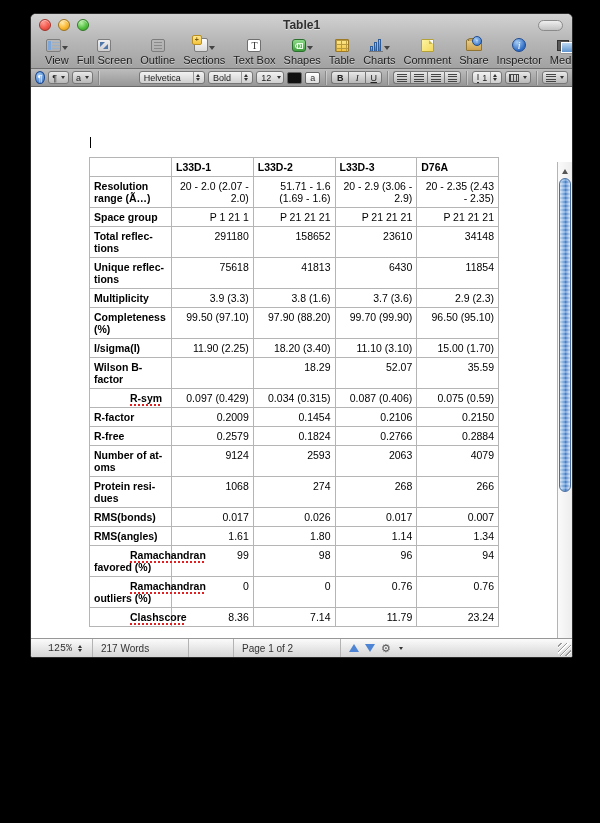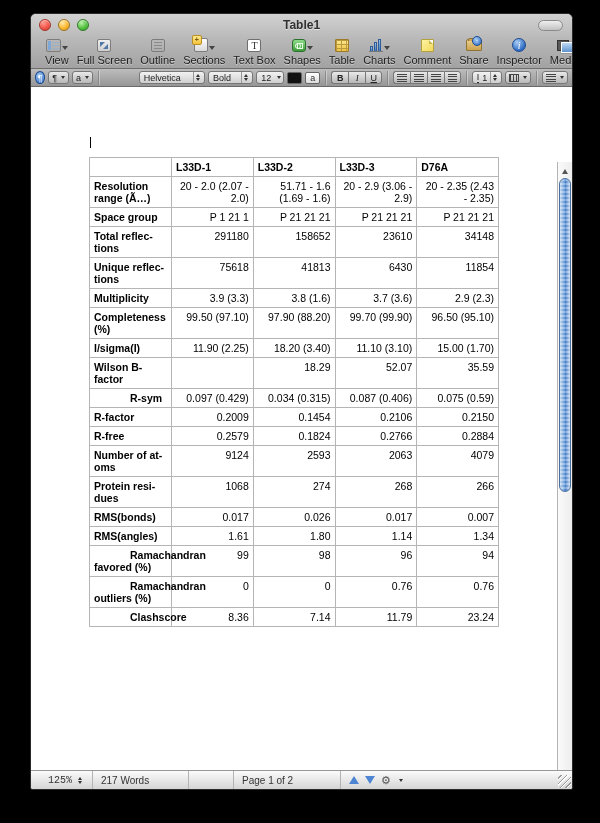--- a/index.html
+++ b/index.html
@@ -1,18 +1,18 @@
 <!DOCTYPE html>
 <html><head>
 <meta charset="utf-8">
 <style>
   * { margin:0; padding:0; box-sizing:border-box; }
   html,body { width:600px; height:823px; background:#000; font-family:"Liberation Sans",sans-serif; overflow:hidden; }
 
-  .window { position:absolute; left:30px; top:13px; width:543px; height:777px;
+  .window { position:absolute; left:30px; top:13px; width:543px; height:645px;
             border-radius:6px 6px 3px 3px; background:#fff; box-shadow:0 12px 34px rgba(0,0,0,.65);
             overflow:hidden; border:1px solid #2a2a2a; }
 
   
   .chrome { position:absolute; left:0; top:0; width:100%; height:55px;
             background:linear-gradient(#d2d2d2,#b9b9b9 45%,#a2a2a2); border-bottom:1px solid #6e6e6e; }
   .titlebar { position:relative; height:22px; }
   .title { position:absolute; left:0; right:0; top:4px; text-align:center; font-size:12px; font-weight:bold;
            color:#303030; text-shadow:0 1px 0 rgba(255,255,255,.55); }
   .lights { position:absolute; left:8px; top:5px; display:flex; gap:7px; }
@@ -93,21 +93,21 @@
   .content { position:absolute; left:58px; top:49px; width:411px; color:#000; }
   .doc-title { font-size:11px; font-weight:bold; letter-spacing:.1px; }
   .caret { display:inline-block; width:1px; height:11px; background:#000; vertical-align:-1px; margin-left:1px; }
 
   table.stats { border-collapse:collapse; margin-top:8px; width:409px; table-layout:fixed; font-size:10.5px; }
   table.stats td, table.stats th { border:1px solid #b5b5b5; padding:3px 4px; vertical-align:top; line-height:12px; }
   table.stats th { text-align:left; font-weight:bold; }
   td.lbl { font-weight:bold; }
   td.val { text-align:right; }
   col.c0 { width:82px; } col.cv { width:81.75px; }
-  .sq { text-decoration-style:dotted; text-decoration-color:#e02020;
+  .sq { text-decoration:underline; text-decoration-style:dotted; text-decoration-color:#e02020;
         text-decoration-thickness:1.5px; text-underline-offset:2px;padding-left:36px; }
 
   
   .vscroll { position:absolute; right:0; top:74px; width:15px; height:684px; background:linear-gradient(90deg,#fafafa,#ededed); border-left:1px solid #b4b4b4; }
   .arrow { position:absolute; left:4px; width:0; height:0; border-left:3.5px solid transparent; border-right:3.5px solid transparent; }
   .arrow.up { top:7px; border-bottom:5px solid #555; }
   .scroller { position:absolute; left:1px; top:16px; width:12px; height:314px; border-radius:7px;
       background:linear-gradient(90deg,#cfe2f7,#6fa3e0 45%,#4f87d0 55%,#cfe2f7); border:1px solid #4a6f9e;
       background-image:repeating-linear-gradient(rgba(255,255,255,.25) 0 2px, rgba(0,0,0,.05) 2px 4px),linear-gradient(90deg,#cfe2f7,#6fa3e0 45%,#4f87d0 55%,#cfe2f7);}
 

